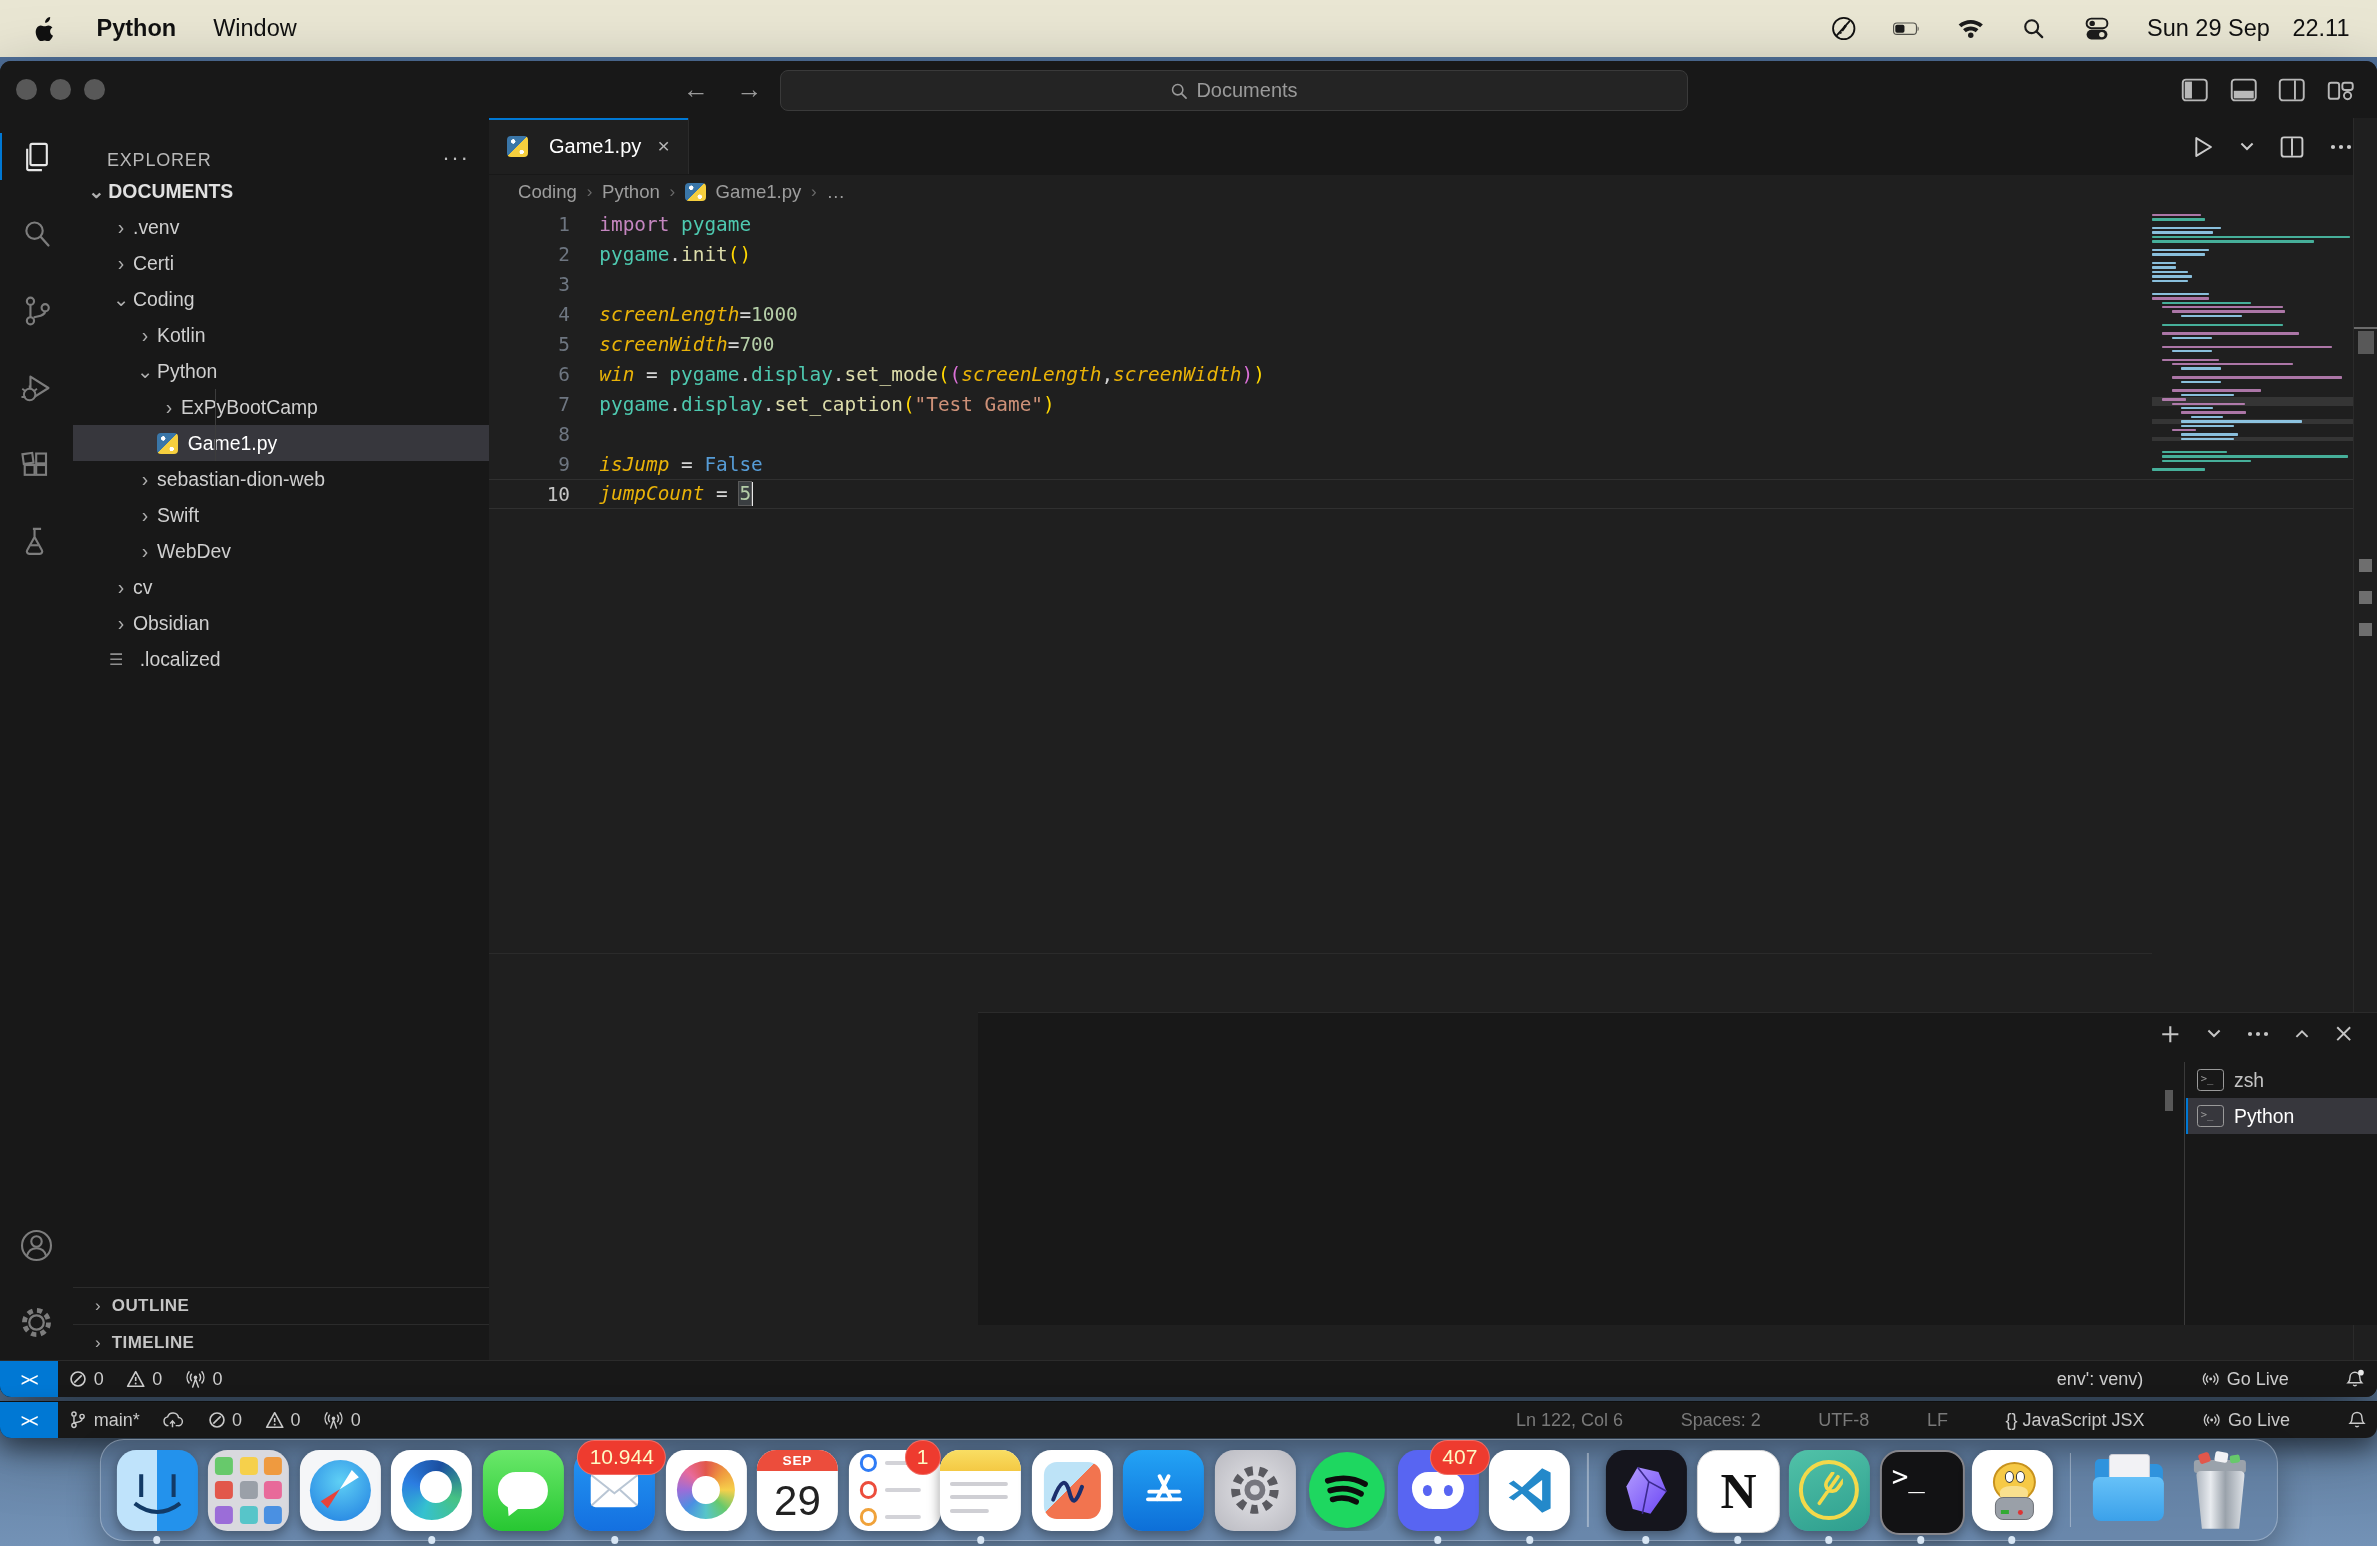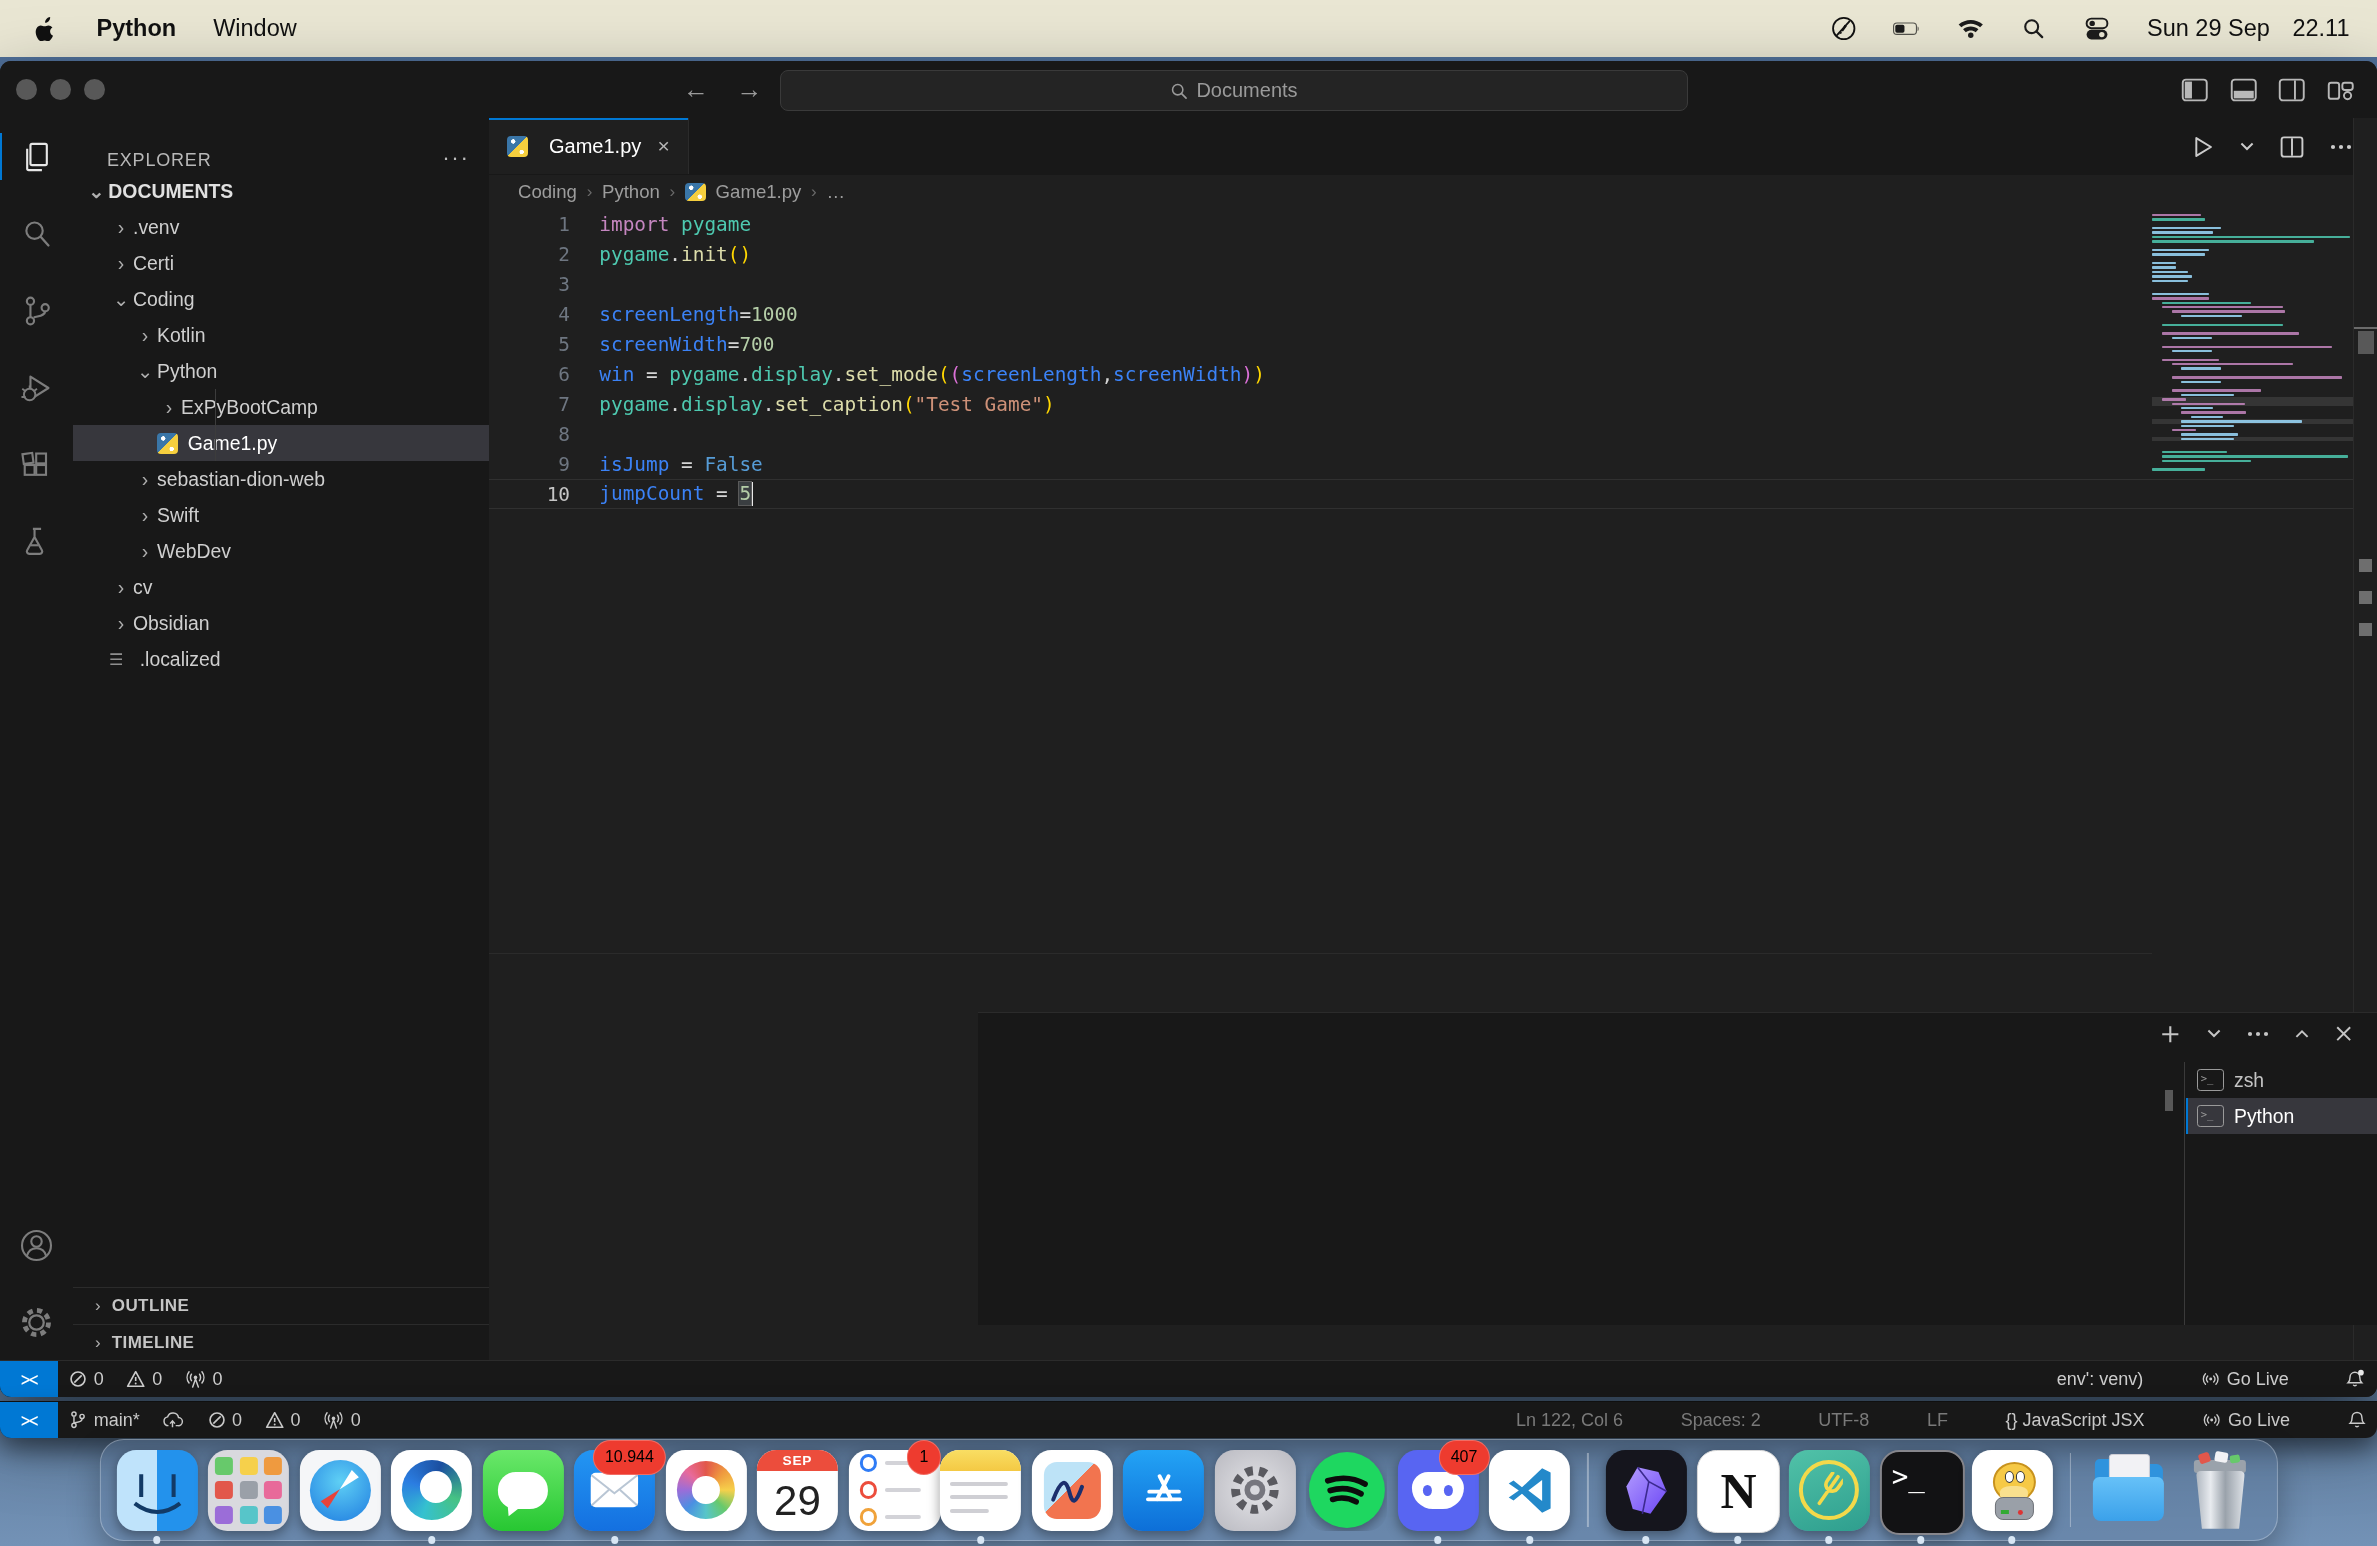--- a/index.html
+++ b/index.html
@@ -78,21 +78,21 @@
   .breadcrumbs .pyicon{width:18px;height:18px;margin:0;}
 
   
   .code{position:absolute;left:0;top:91px;right:225px;font-family:"DejaVu Sans Mono",monospace;font-size:19.4px;}
   .cline{height:30px;display:flex;align-items:center;position:relative;}
   .cline .gut{width:81px;text-align:right;color:#6e7681;flex:0 0 81px;padding-right:11.3px;}
   .cline.cur .gut{color:#c6c6c6;}
   .cline.cur::after{content:'';position:absolute;left:0;right:-225px;top:0;bottom:0;
                     border-top:0.8px solid #303030;border-bottom:0.8px solid #303030;pointer-events:none;}
   .cline .src{padding-left:18px;white-space:pre;}
-  .tk.kw{color:#c586c0;} .tk.mod{color:#4ec9b0;} .tk.fn{color:#dcdcaa;} .tk.vr{color:#3b82f6;}
+  .tk.kw{color:#c586c0;} .tk.mod{color:#4ec9b0;} .tk.fn{color:#dcdcaa;} .tk.vr{color:#eab308;font-style:italic;}
   .tk.num{color:#b5cea8;} .tk.str{color:#ce9178;} .tk.cst{color:#569cd6;} .tk.pln{color:#d4d4d4;}
   .tk.b1{color:#ffd700;} .tk.b2{color:#da70d6;}
   .tk.sel{background:rgba(110,120,130,.35);outline:0.8px solid #5a5a5a;}
   .cursor{display:inline-block;width:1.6px;height:24px;background:#e8e8e8;margin-left:0.8px;vertical-align:middle;}
 
   
   .minimap{position:absolute;right:22.6px;top:95px;width:202px;}
   .mrow{height:4.4px;position:relative;}
   .mrow .bar{position:absolute;top:0.8px;height:2.4px;border-radius:0.8px;opacity:.85;}
   .mrow.hl{background:rgba(255,255,255,.10);}
@@ -137,21 +137,21 @@
   
   .dock{position:absolute;left:50%;transform:translateX(-50%);top:1439px;height:100px;
         background:rgba(96,124,160,.45);border:0.8px solid rgba(255,255,255,.28);border-radius:24px;
         display:flex;align-items:center;gap:10.5px;padding:0 16px;box-shadow:0 14.6px 32px rgba(0,0,0,.3);}
   .dicon{position:relative;width:81px;height:81px;}
   .dbase{width:81px;height:81px;border-radius:19.4px;position:relative;overflow:hidden;
          box-shadow:0 4.9px 11.3px rgba(0,0,0,.35);}
   .dsep{width:1.6px;height:74px;background:rgba(255,255,255,.35);margin:0 6.5px;}
   .ddot{position:absolute;left:50%;transform:translateX(-50%);bottom:-13px;width:7.3px;height:7.3px;border-radius:50%;
         background:#d8e6f4;}
-  .dbadge{position:absolute;top:-9.7px;right:-11.3px;background:#ee3b2f;color:#000000;font-size:16px;line-height:20px;
+  .dbadge{position:absolute;top:-9.7px;right:-11.3px;background:#ee3b2f;color:#fef9c3;font-size:21px;line-height:20px;
           padding:6.5px 11.3px;border-radius:21px;border:1.6px solid rgba(255,255,255,.25);white-space:nowrap;z-index:3;}
 </style>
 </head>
 <body>
 
 <div id="screen">
 
   <div class="menubar">
     <div class="left">
       <span class="mb-ic">

